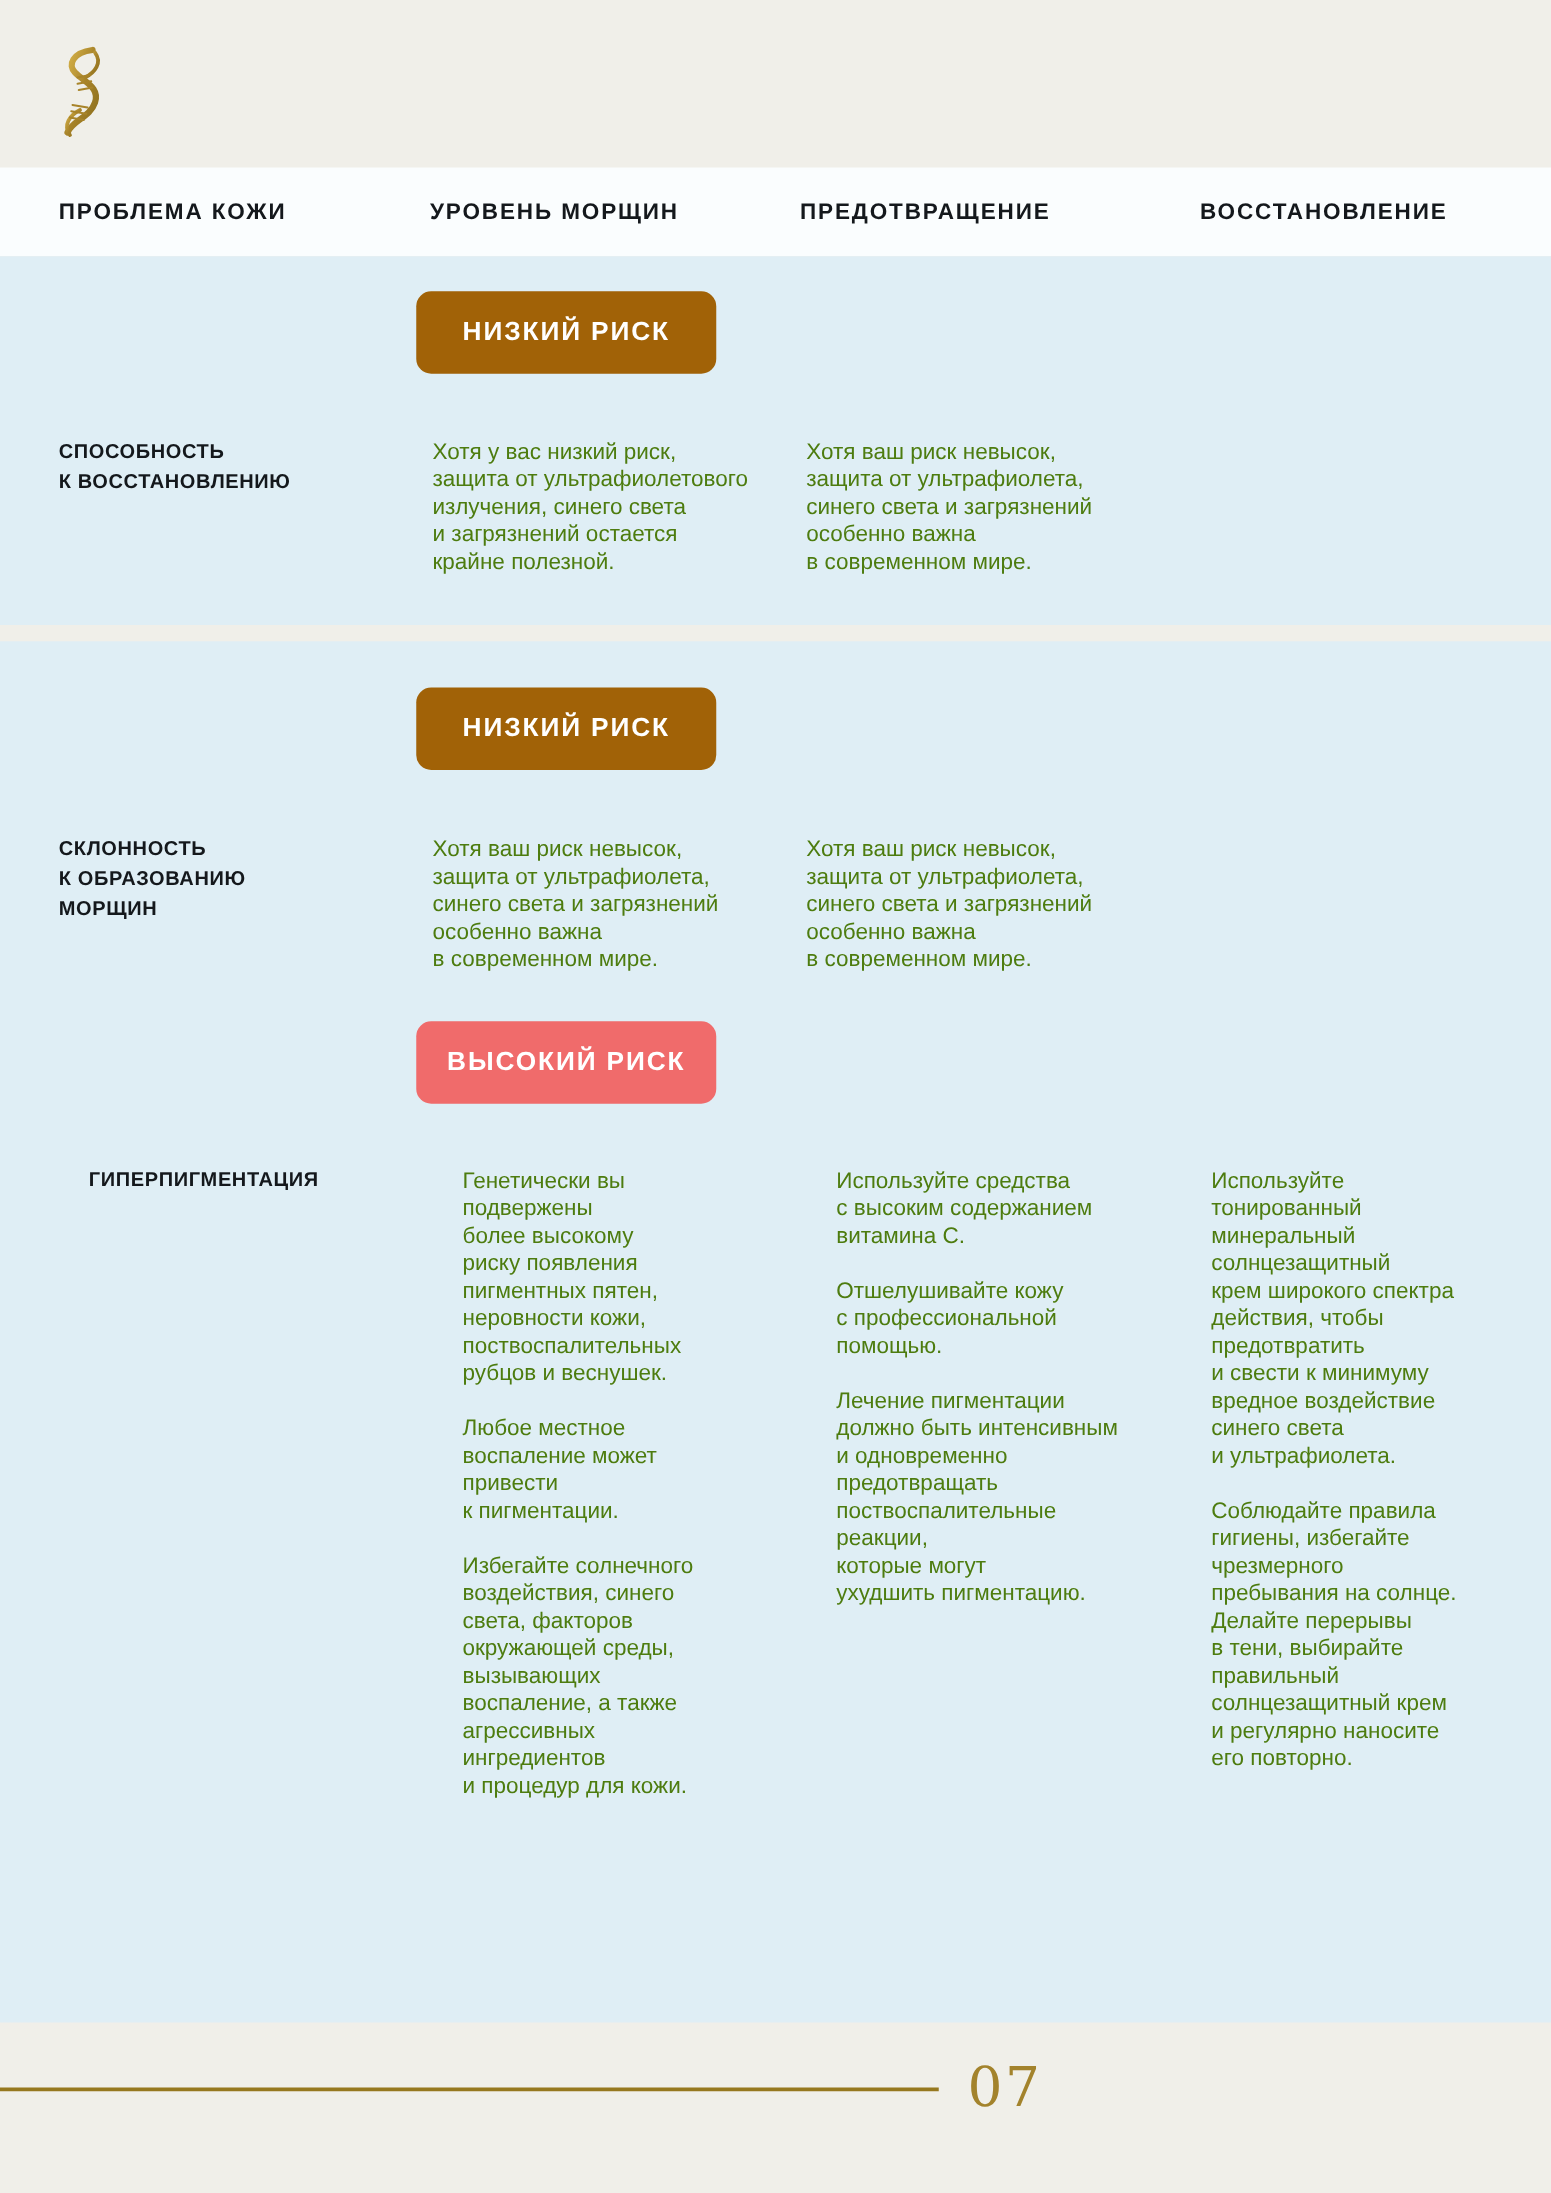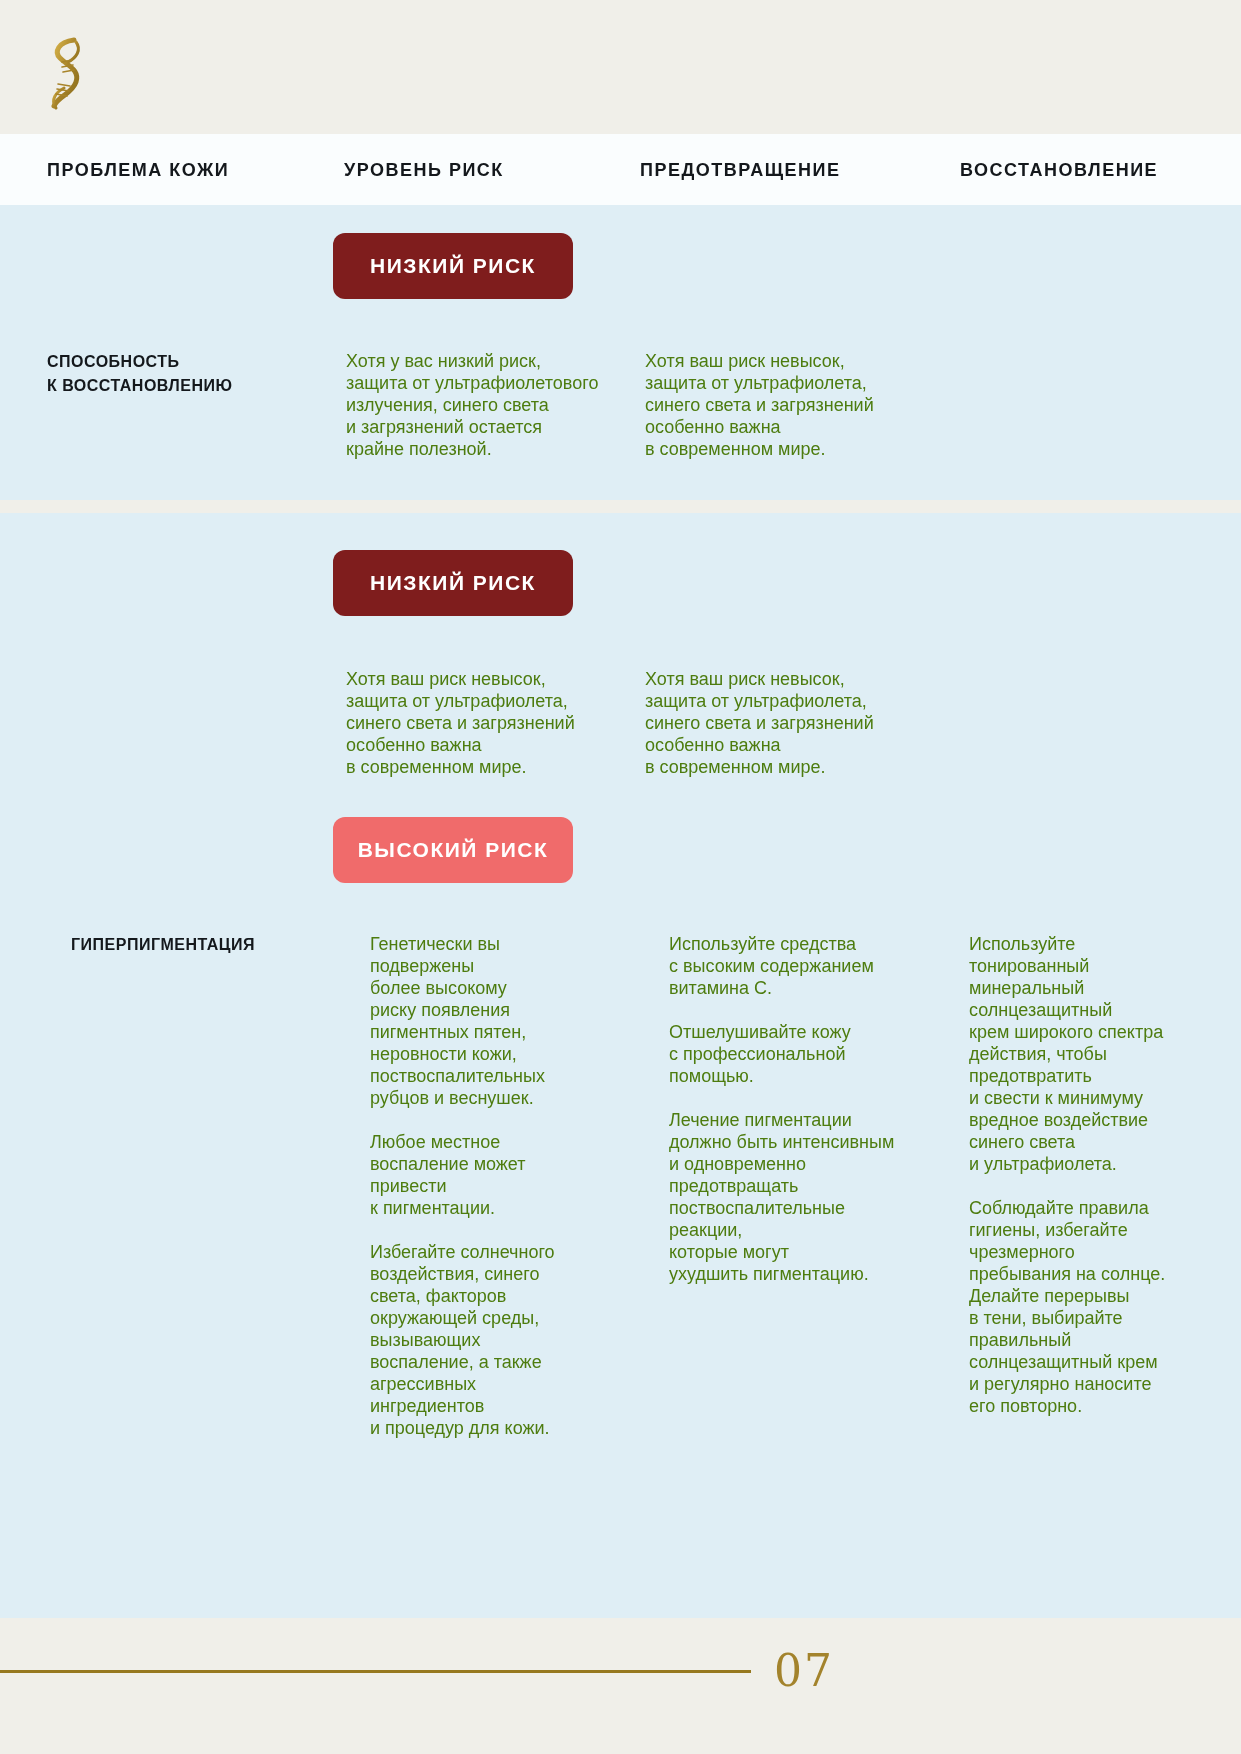--- a/index.html
+++ b/index.html
@@ -27,21 +27,21 @@
   .panel-1{top:205px;height:295px;}
   .panel-2{top:513px;height:295px;}
   .panel-3{top:786px;height:832px;}
   
   .badge{
     position:absolute;left:333px;width:240px;height:66px;
     border-radius:12px;display:flex;align-items:center;justify-content:center;
     color:#ffffff;font-weight:700;font-size:21px;letter-spacing:1.5px;
     white-space:nowrap;
   }
-  .badge--low{background:#7f1d1d;}
+  .badge--low{background:#a16207;}
   .badge--high{background:#f06b6b;}
   .badge-1{top:28px;} .badge-2{top:37px;} .badge-3{top:31px;}
   
   .row-title{
     position:absolute;left:47px;
     font-size:16px;font-weight:700;letter-spacing:0.5px;color:#14181c;
     line-height:24px;white-space:pre;
   }
   
   .cell{
@@ -88,21 +88,21 @@
       <line x1="17" y1="36" x2="28" y2="34"></line>
       <line x1="12" y1="48" x2="24" y2="50"></line>
       <line x1="11" y1="53" x2="23" y2="55"></line>
       <line x1="10" y1="58" x2="21" y2="60"></line>
     </g>
   </svg>
 </div>
 
 <div class="header-band">
   <span class="header-col hc1">ПРОБЛЕМА КОЖИ</span>
-  <span class="header-col hc2">УРОВЕНЬ РИСК</span>
+  <span class="header-col hc2">УРОВЕНЬ МОРЩИН</span>
   <span class="header-col hc3">ПРЕДОТВРАЩЕНИЕ</span>
   <span class="header-col hc4">ВОССТАНОВЛЕНИЕ</span>
 </div>
 
 <div class="panel panel-1">
   <div class="badge badge--low badge-1">
     <span>НИЗКИЙ РИСК</span>
   </div>
   <div class="row-title t1">СПОСОБНОСТЬ
 К ВОССТАНОВЛЕНИЮ</div>
@@ -116,20 +116,23 @@
 синего света и загрязнений
 особенно важна
 в современном мире.</div>
   <div class="cell col-rec t1"></div>
 </div>
 
 <div class="panel panel-2">
   <div class="badge badge--low badge-2">
     <span>НИЗКИЙ РИСК</span>
   </div>
+  <div class="row-title t2">СКЛОННОСТЬ
+К ОБРАЗОВАНИЮ
+МОРЩИН</div>
   <div class="cell col-risk t2">Хотя ваш риск невысок,
 защита от ультрафиолета,
 синего света и загрязнений
 особенно важна
 в современном мире.</div>
   <div class="cell col-prev t2">Хотя ваш риск невысок,
 защита от ультрафиолета,
 синего света и загрязнений
 особенно важна
 в современном мире.</div>

